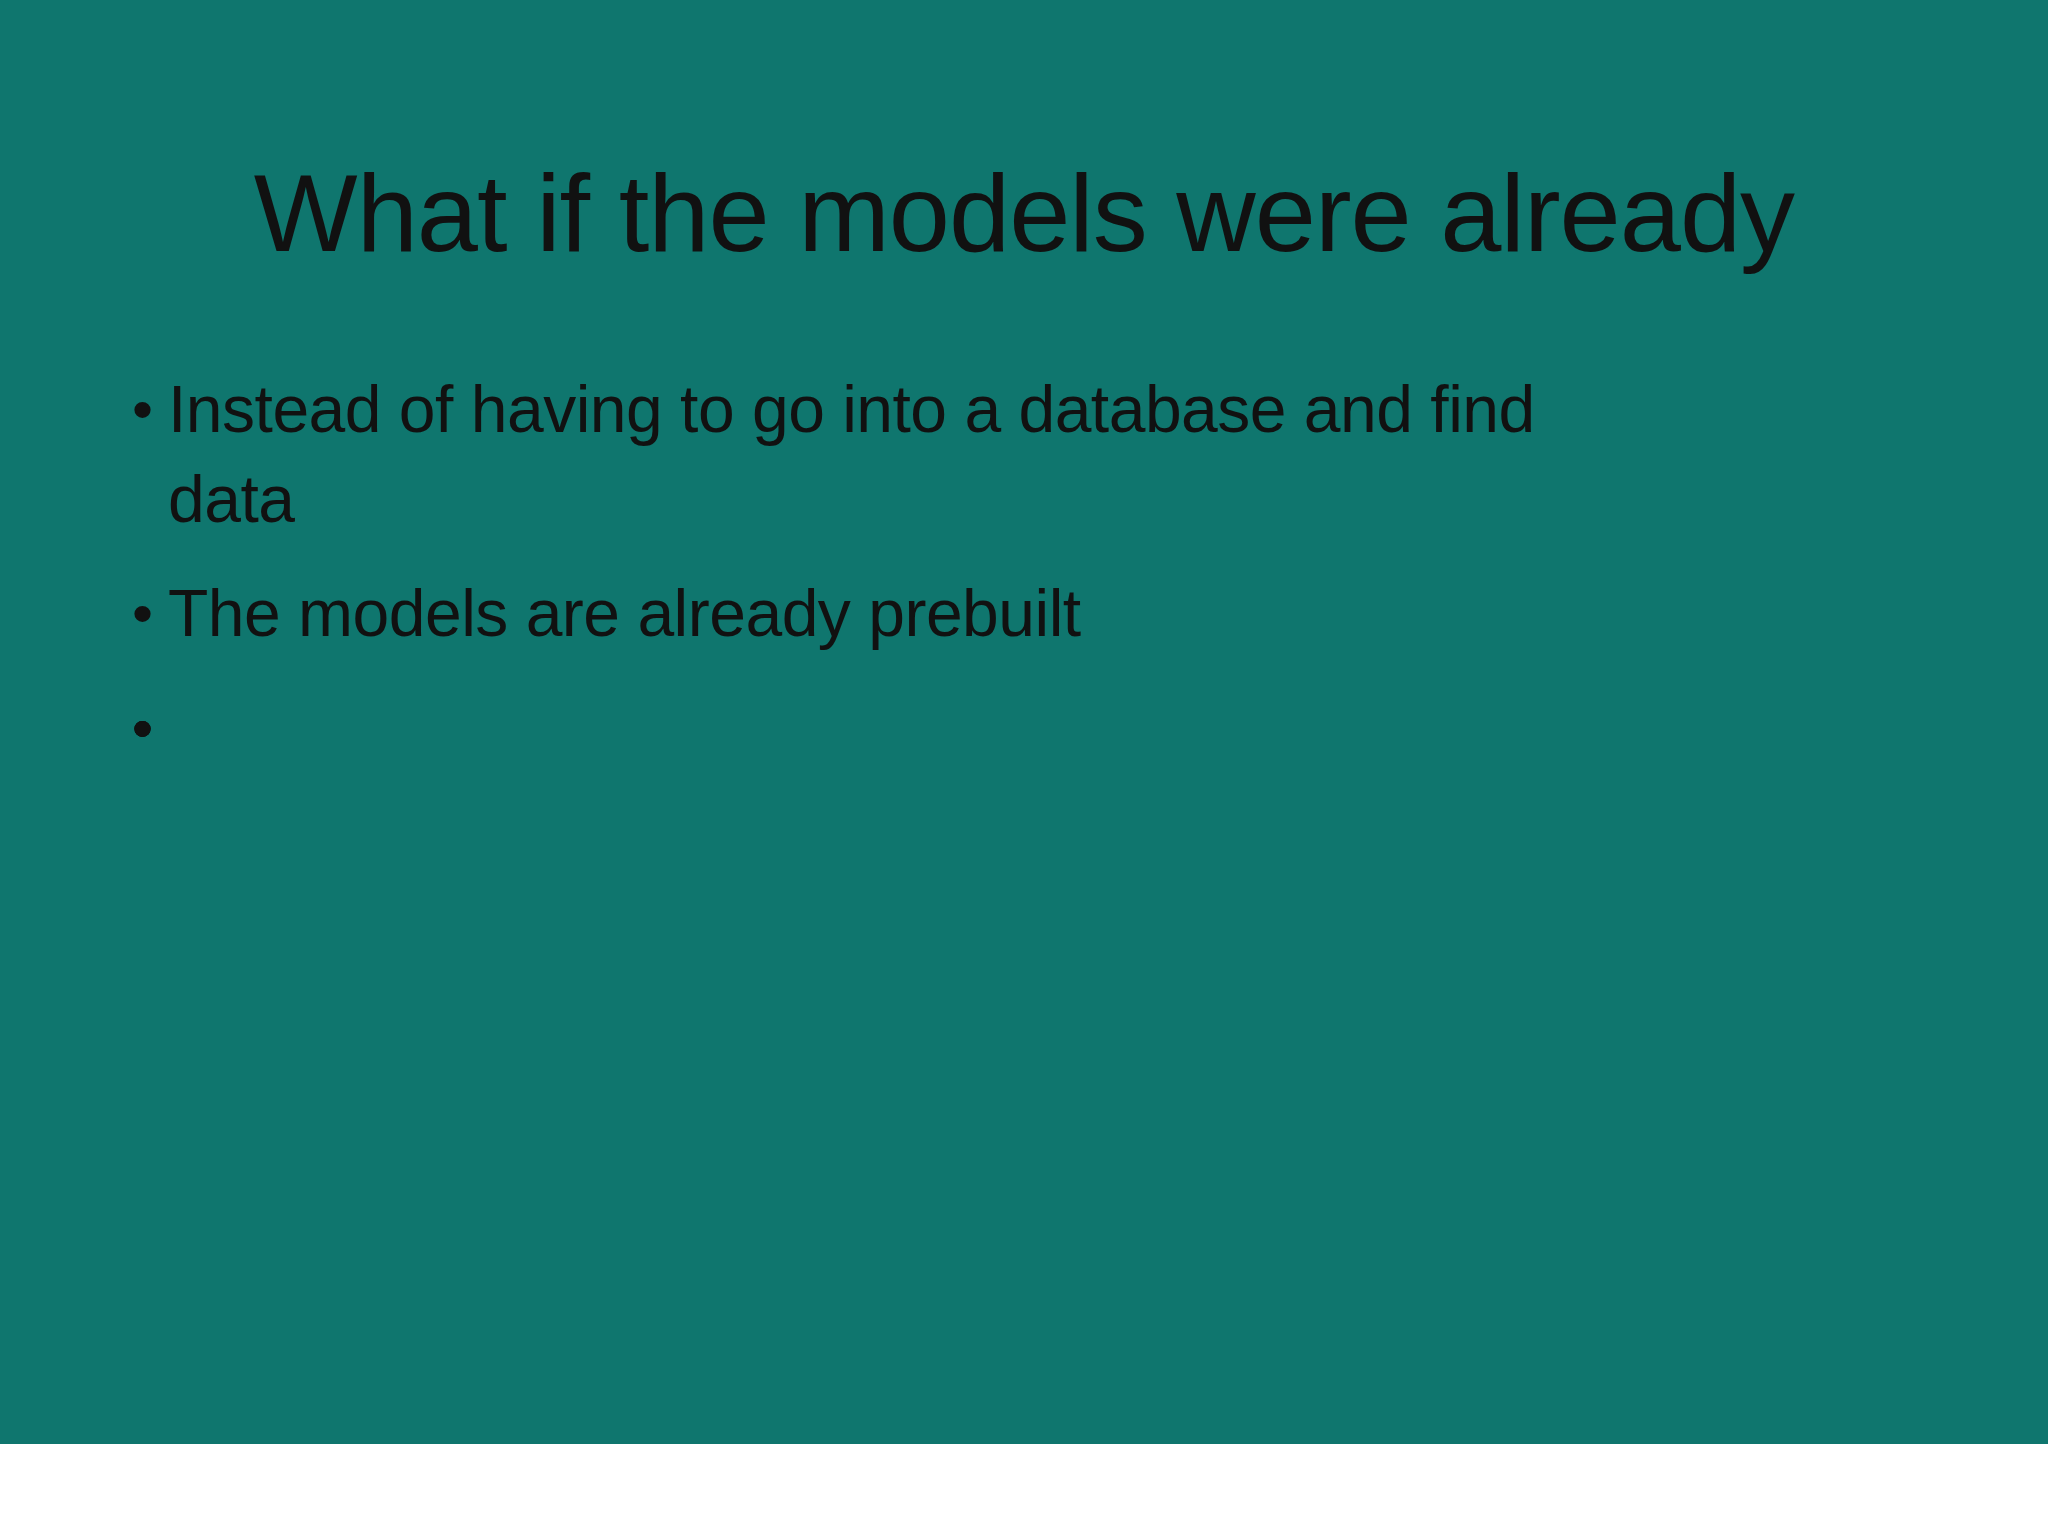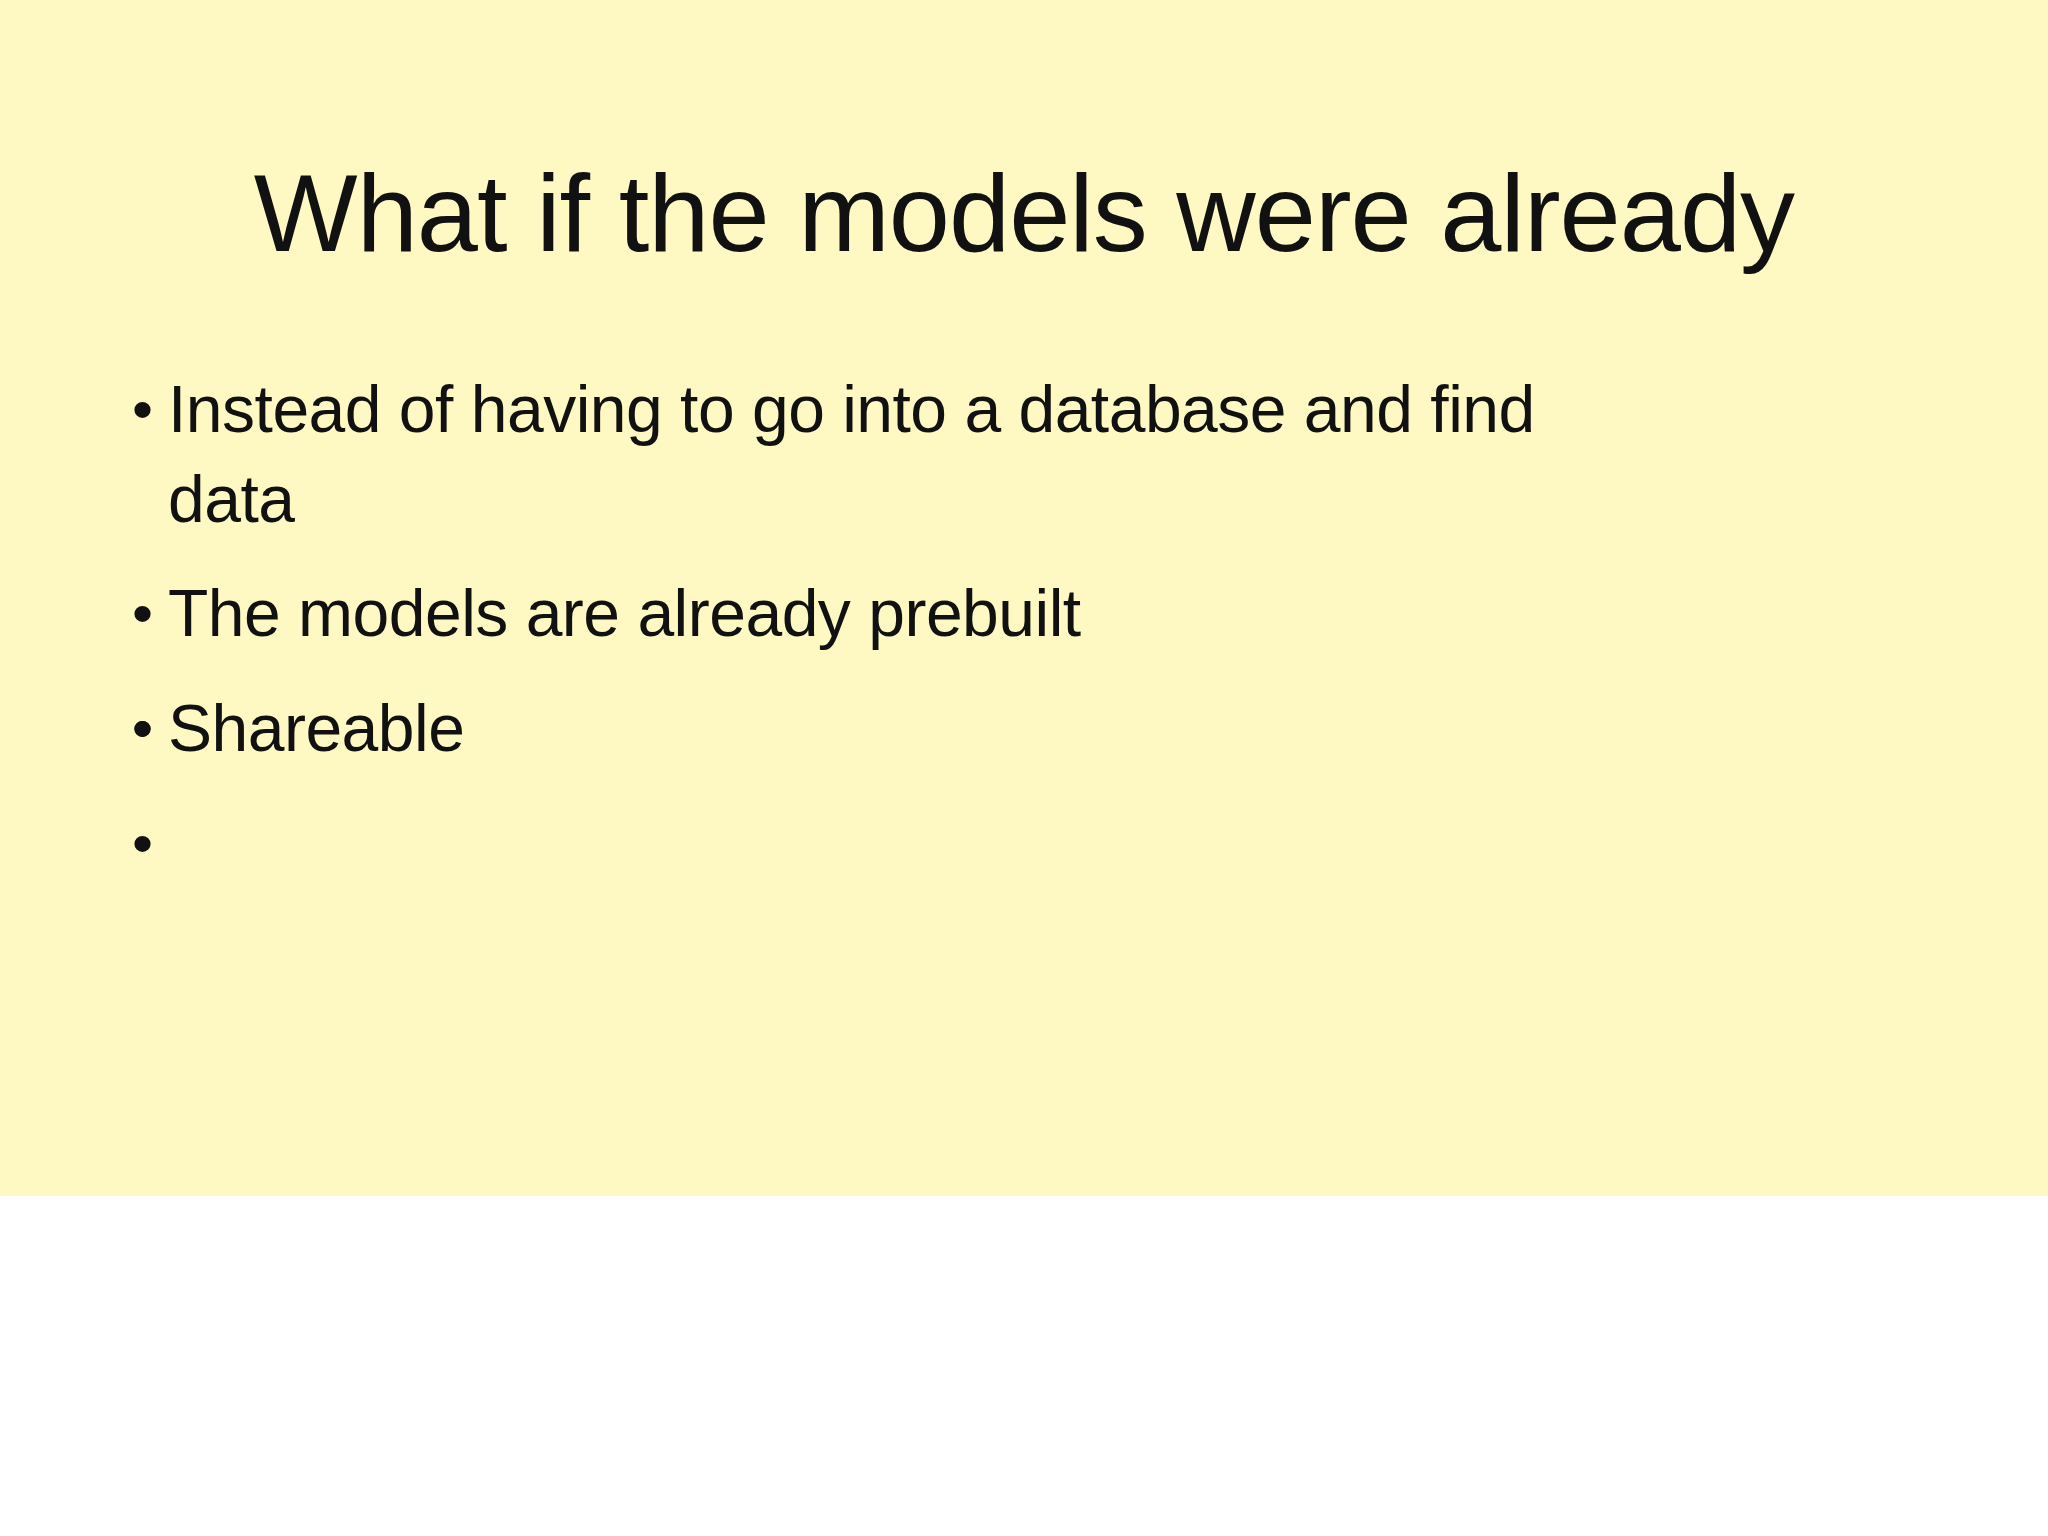--- a/index.html
+++ b/index.html
@@ -3,22 +3,22 @@
 <meta charset="utf-8">
 <style>
   html, body {
     margin: 0;
     padding: 0;
     background: #ffffff;
   }
   .slide {
     position: relative;
     width: 2048px;
-    height: 1196px;
-    background: #fef9c3;
+    height: 1444px;
+    background: #0f766e;
     overflow: hidden;
     font-family: "Liberation Sans", "DejaVu Sans", sans-serif;
     color: #000000;
   }
   .slide-title {
     padding-top: 72px;
     text-align: center;
     font-size: 110px;
     line-height: 1.22;
     font-weight: 400;
@@ -68,20 +68,19 @@
     </li>
     <li class="bullet-item">
       <span class="bullet-marker">•</span>
       <span class="bullet-text">The models are already prebuilt</span>
     </li>
     <li class="bullet-item">
       <span class="bullet-marker">•</span>
     </li>
     <li class="bullet-item">
       <span class="bullet-marker">•</span>
-      <span class="bullet-text">Shareable</span>
     </li>
     <li class="bullet-item">
       <span class="bullet-marker">•</span>
     </li>
   </ul>
 
 </div>
 
 </body></html>

